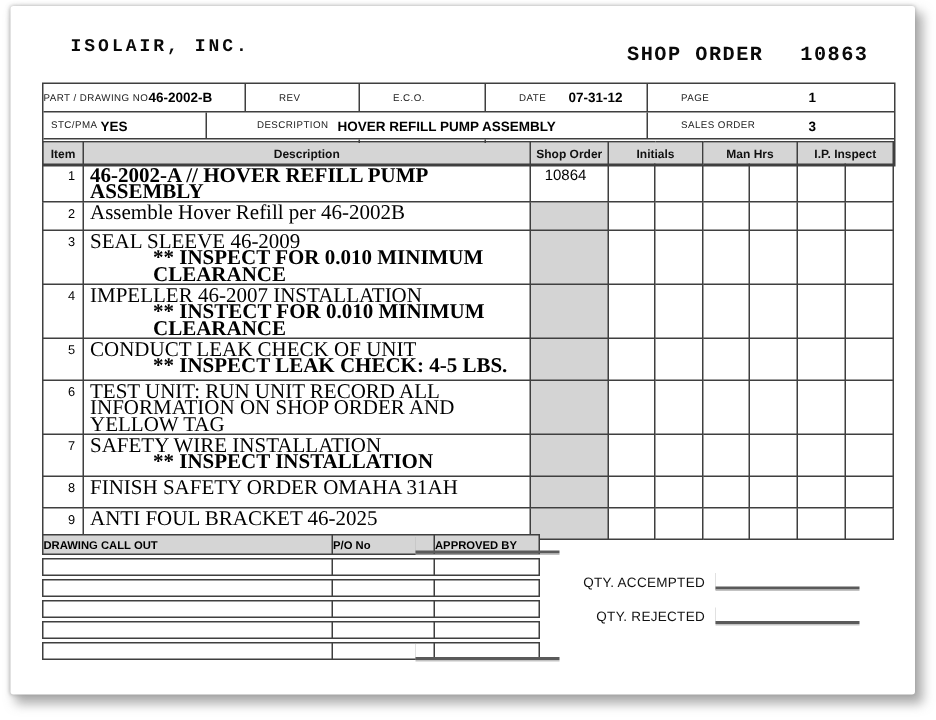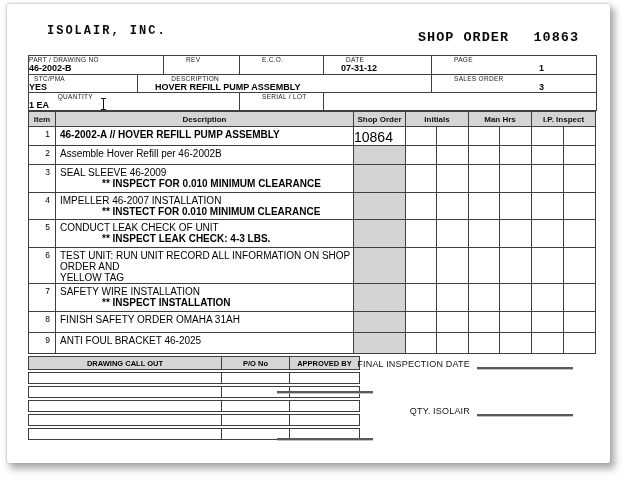--- a/index.html
+++ b/index.html
@@ -22,50 +22,50 @@
   .shoporder {
     position:absolute; left:418px; top:30px; width:161px;
     font-family:"Liberation Mono", monospace; font-weight:bold;
     font-size:13.5px; letter-spacing:1px; color:#0a0a0a;
     display:flex; justify-content:space-between; white-space:nowrap;
   }
   
   .info { position:absolute; left:28px; top:55px; width:569px; border:1px solid #3f3f3f; background:#fff; }
   .irow { display:flex; height:18px; }
   .irow + .irow { border-top:1px solid #3f3f3f; }
-  .icell { display:flex; overflow:hidden; position:relative;flex-direction:column; }
+  .icell { display:flex; align-items:center; overflow:hidden; position:relative; }
   .icell + .icell { border-left:1px solid #3f3f3f;padding-left:17px; }
   .ilabel { font-size:6.5px; color:#222; letter-spacing:.3px; white-space:nowrap; }
   .lab-r { width:64px; text-align:right; flex:none; margin-right:6px; }
   .lab-l { margin-left:5px; margin-right:7px; flex:none; }
   .ival  { font-size:9px; font-weight:bold; white-space:nowrap; }
   .ival-right { margin-left:auto; padding-right:52px; font-size:9px; font-weight:bold; }
   .w134{width:134px;flex:none}.w76{width:76px;flex:none}.w84{width:84px;flex:none}
   .w108{width:108px;flex:none}.w294{width:294px;flex:none}.w210{width:210px;flex:none}
   .wfill{flex:1}
   
-  table.items { position:absolute; left:28px; top:111px; border-collapse:collapse; table-layout:fixed; }
+  table.items { position:absolute; left:28px; top:94px; border-collapse:collapse; table-layout:fixed; }
   .items th, .items td { border:1px solid #3f3f3f; padding:0; vertical-align:top; }
   .items thead th {
     background:#d5d5d5; height:15px; vertical-align:middle; text-align:center;
     font-size:8px; font-weight:bold; color:#111; overflow:hidden; white-space:nowrap;
   }
   .rh17{height:17px}.rh19{height:19px}.rh27{height:27px}.rh28{height:28px}.rh21{height:21px}
   td.item-no { text-align:right; padding:2px 5px 0 0; font-size:8.5px; }
-  td.desc { padding:2px 2px 0 4px; font-size:10px; line-height:11px; }
+  td.desc { padding:2px 2px 0 4px; font-size:14px; line-height:11px;font-family:Liberation Serif, serif; }
   td.desc .b { font-weight:bold; }
   td.desc .sub { font-weight:bold; padding-left:42px; }
-  td.shop { font-size:14px; text-align:left; padding:2px 5px 0 0; }
+  td.shop { font-size:10px; text-align:center; padding:2px 5px 0 0; }
   td.shaded { background:#d4d4d4; }
   
   .mat-label { position:absolute; left:28px; top:358px; font-size:8px; font-weight:bold; letter-spacing:.2px; }
   table.material { position:absolute; left:28px; top:354px; border-collapse:separate; border-spacing:0 2px; table-layout:fixed; }
   .material th {
     background:#d5d5d5; border:1px solid #3f3f3f; height:14px;
-    font-size:7.5px; font-weight:bold; text-align:center; vertical-align:middle; white-space:nowrap;
+    font-size:7.5px; font-weight:bold; text-align:left; vertical-align:middle; white-space:nowrap;
   }
   .material td { border:1px solid #3f3f3f; height:12px; background:#fff; }
   .material th + th, .material td + td { border-left:none; }
   
   .insp { position:absolute; left:270px; width:303px; height:13px; display:flex; align-items:flex-end; }
   .insp-label { flex:1; text-align:right; font-size:9px; letter-spacing:.2px; color:#111; white-space:nowrap; }
   .insp-label.bold { font-weight:bold; }
   .insp-line {
     width:96px; flex:none; margin-left:7px; height:12px;
     border-bottom:2px solid #5a5a5a; box-shadow:0 1px 0 rgba(180,180,180,.8);
@@ -215,21 +215,21 @@
         <td></td>
       <td></td>
         <td></td>
       <td></td>
         <td></td>
     </tr>
     <tr class="rh28">
       <td class="item-no">5</td>
       <td class="desc">
         <div>CONDUCT LEAK CHECK OF UNIT</div>
-        <div class="sub">** INSPECT LEAK CHECK: 4-3 LBS.</div>
+        <div class="sub">** INSPECT LEAK CHECK: 4-5 LBS.</div>
       </td>
       <td class="shop shaded"></td>
       <td></td>
         <td></td>
       <td></td>
         <td></td>
       <td></td>
         <td></td>
     </tr>
     <tr class="rh28">
@@ -326,25 +326,25 @@
       </tr>
     <tr>
         <td></td>
         <td></td>
         <td></td>
       </tr>
   </tbody>
 </table>
 
 <div class="insp i1">
-  <span class="insp-label">FINAL INSPECTION DATE</span>
   <span class="insp-line"></span>
 </div>
 <div class="insp i2">
+  <span class="insp-label">QTY. ACCEMPTED</span>
   <span class="insp-line"></span>
 </div>
 <div class="insp i3">
-  <span class="insp-label">QTY. ISOLAIR</span>
+  <span class="insp-label">QTY. REJECTED</span>
   <span class="insp-line"></span>
 </div>
 <div class="insp i4">
   <span class="insp-line"></span>
 </div>
 
 </body></html>

